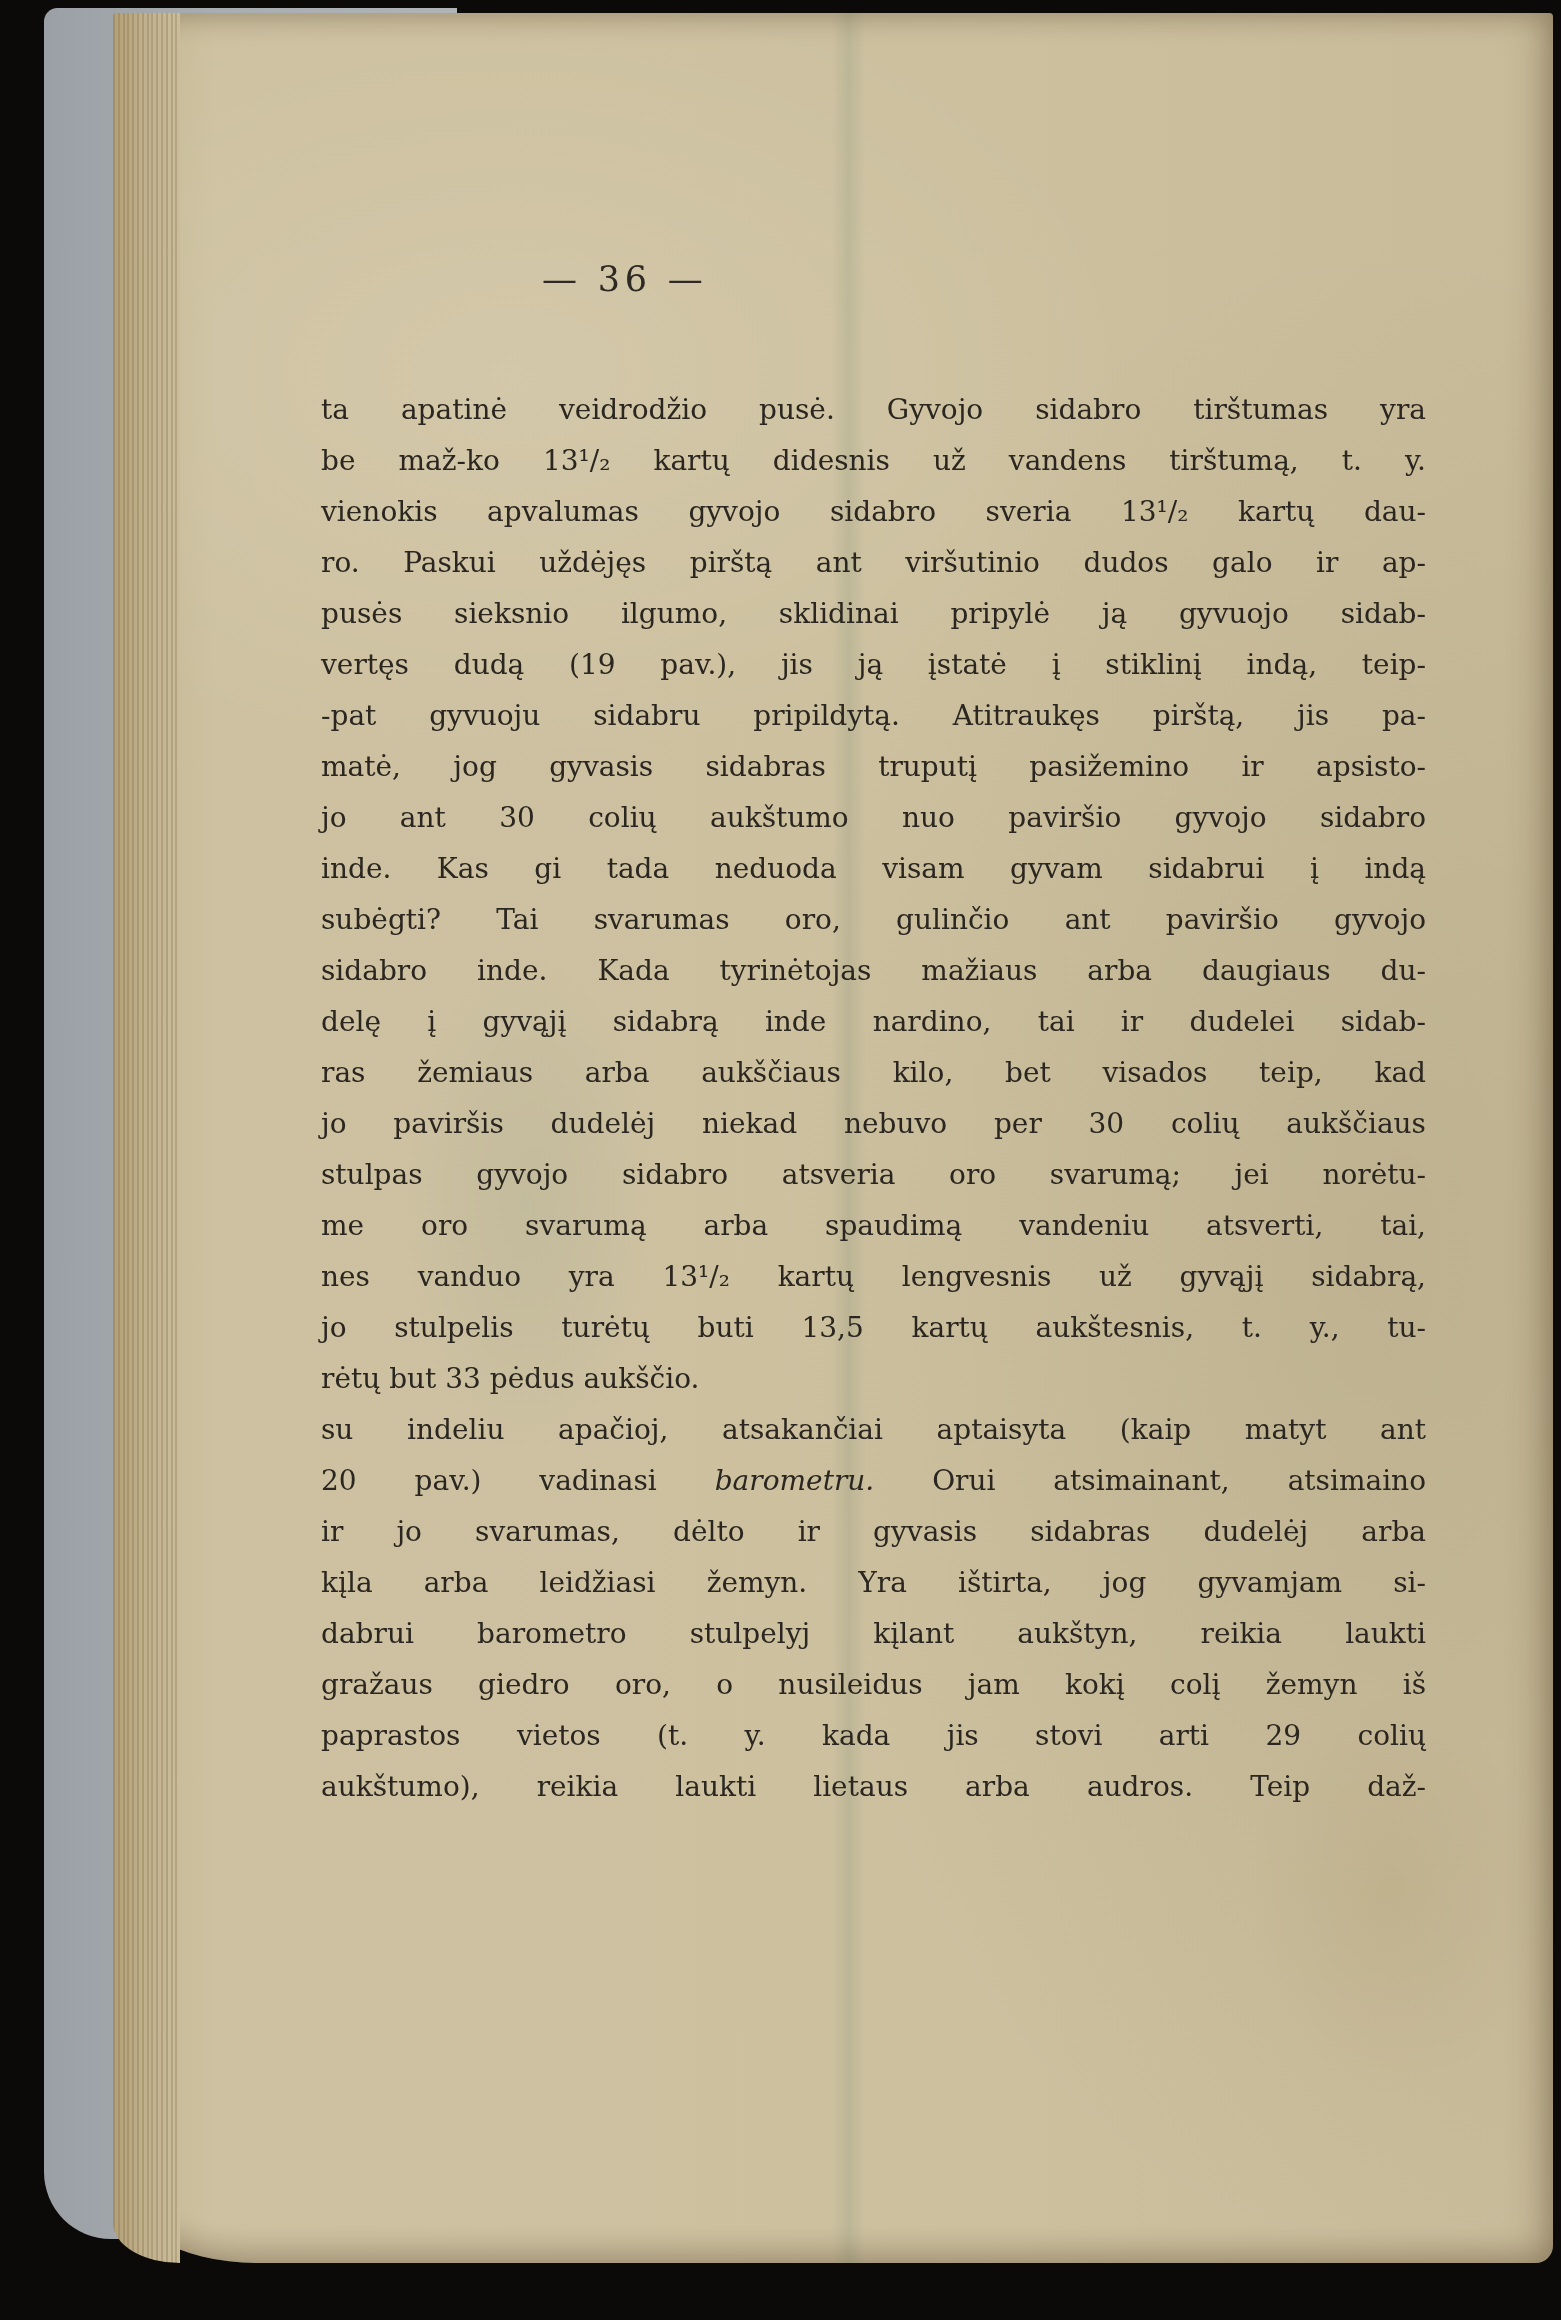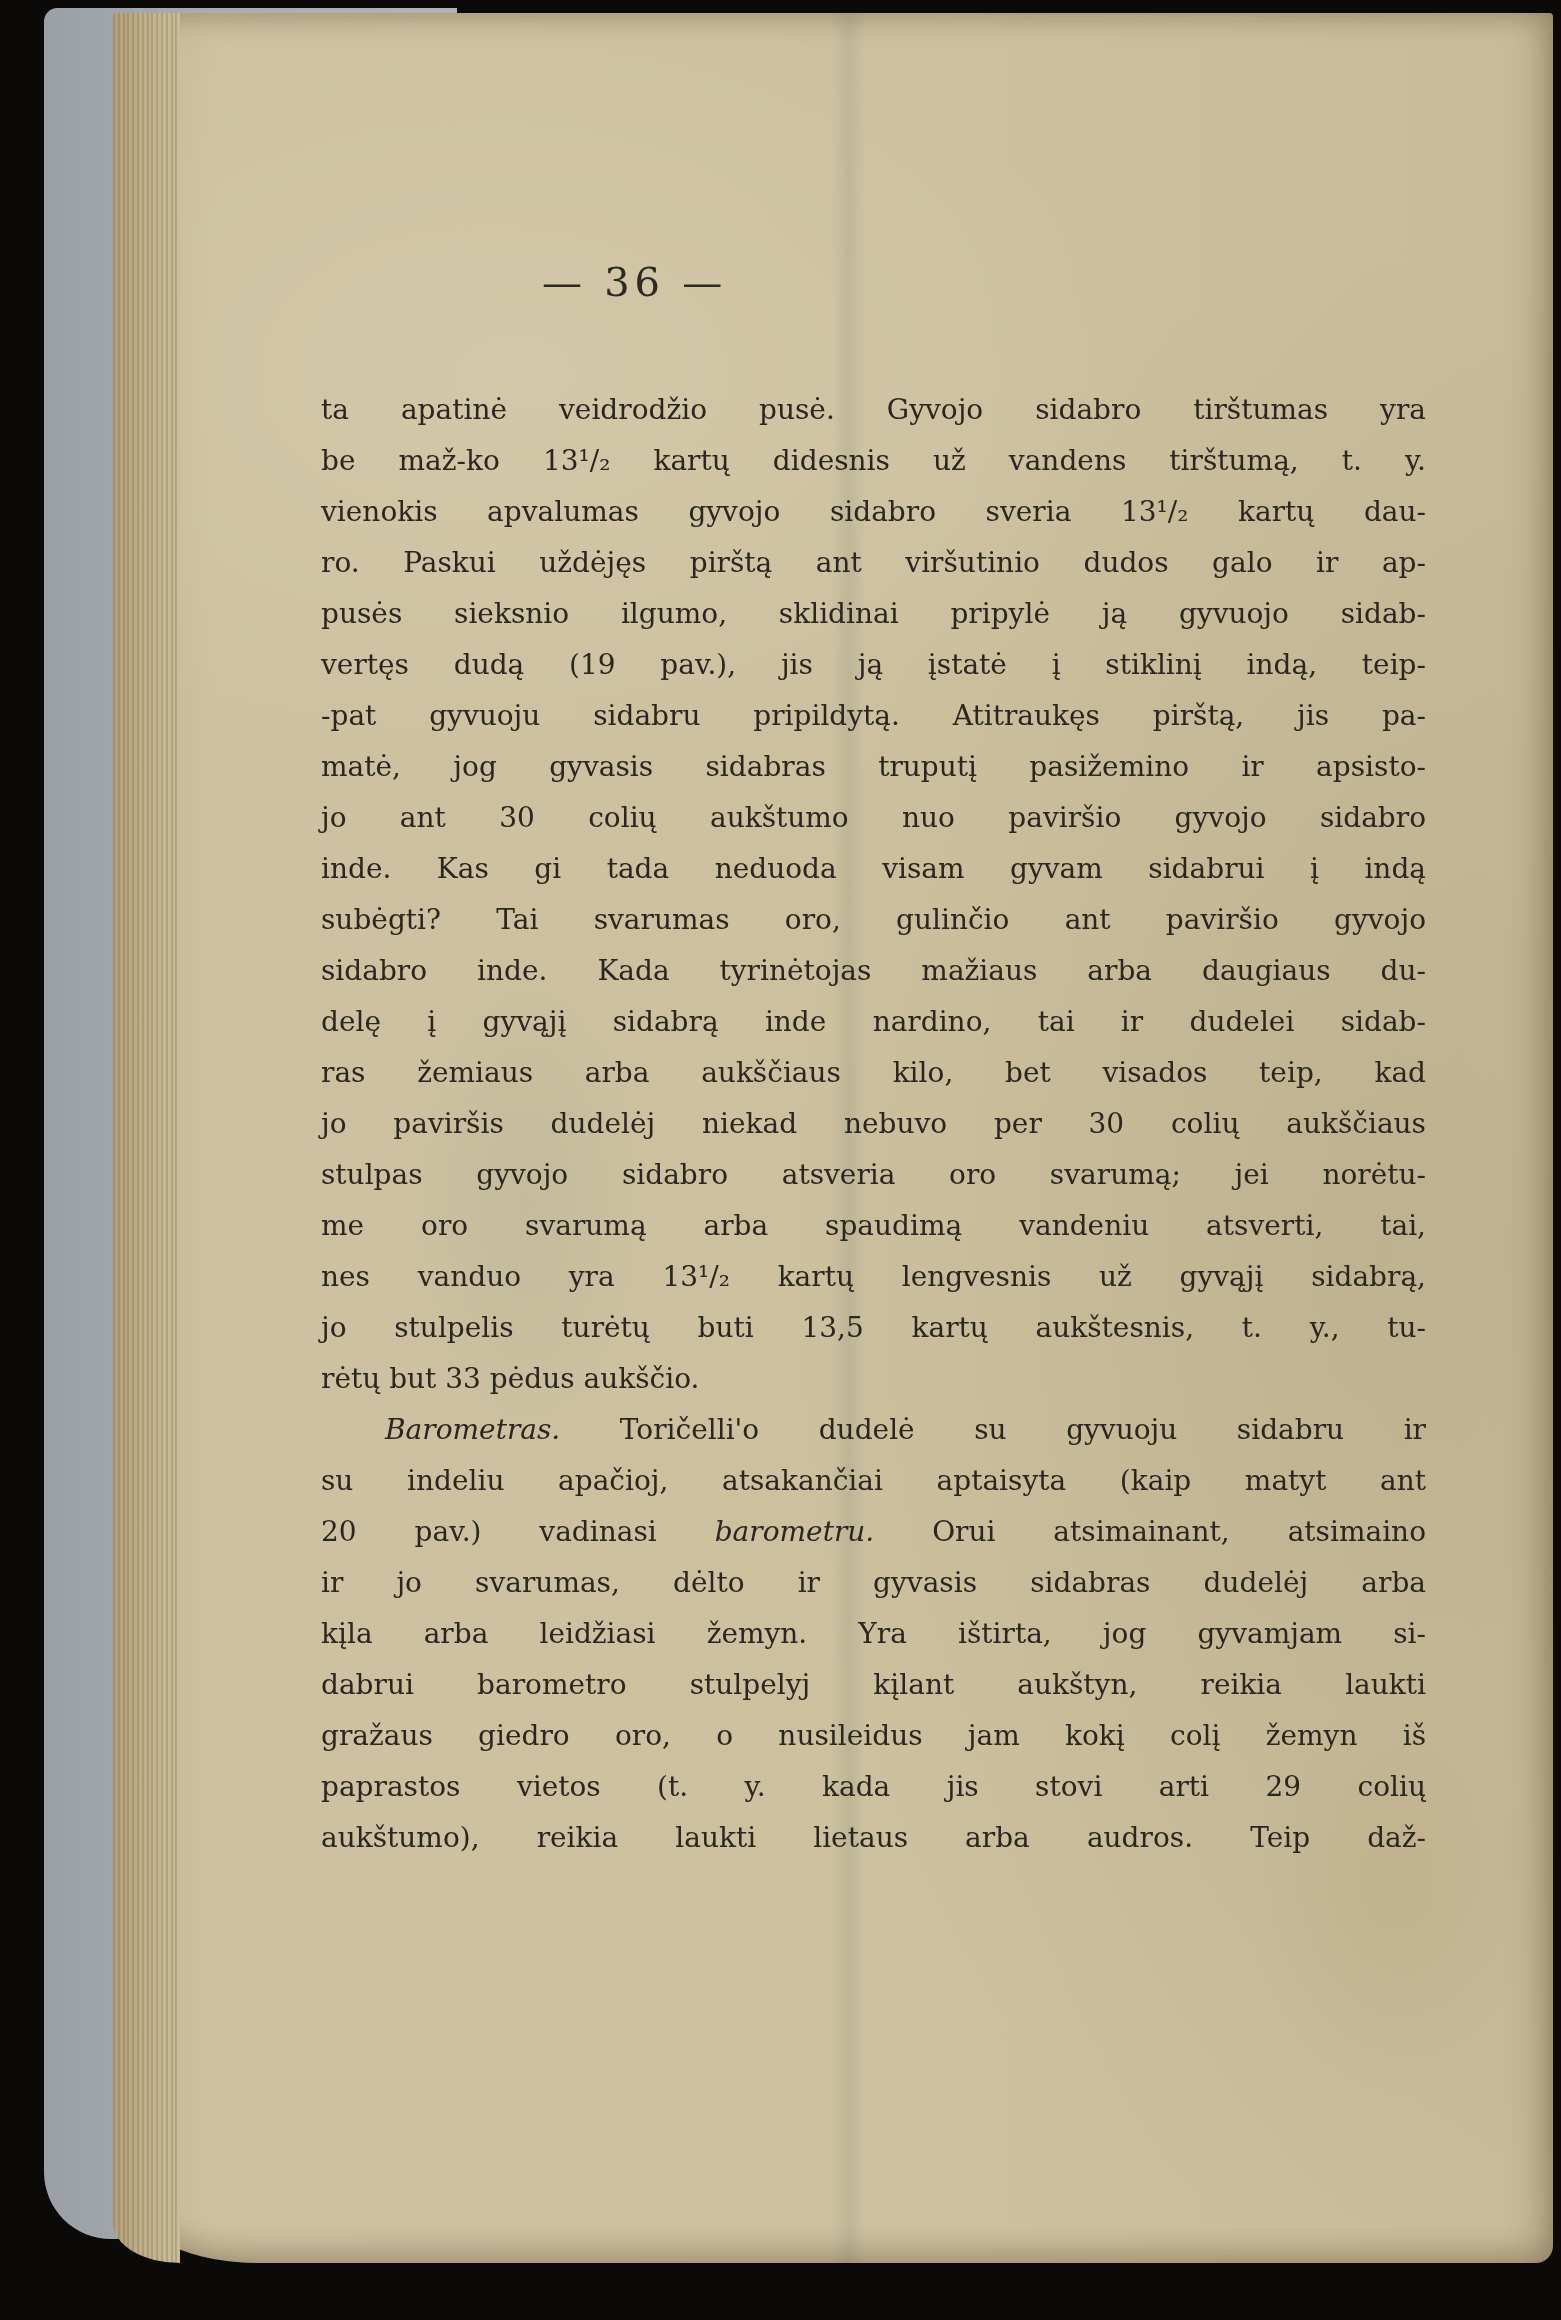--- a/index.html
+++ b/index.html
@@ -46,21 +46,21 @@
   .stain-a{
     position:absolute;left:288px;top:941px;width:250px;height:500px;
     background:radial-gradient(closest-side, rgba(110,140,120,0.10), rgba(0,0,0,0));
   }
   .stain-b{
     position:absolute;left:1134px;top:1681px;width:288px;height:403px;
     background:radial-gradient(closest-side, rgba(150,120,60,0.10), rgba(0,0,0,0));
   }
   .folio{
     position:absolute;left:429px;top:246px;
-    font-size:40px;color:#2e2a23;letter-spacing:4.8px;
+    font-size:35px;color:#2e2a23;letter-spacing:4.8px;
     white-space:nowrap;
   }
   .text-block{
     position:absolute;left:208px;top:371px;width:1105px;
     color:#2b2720;
   }
   .line{
     font-size:28px;
     line-height:51px;
     text-align:justify;
@@ -95,21 +95,20 @@
         <div class="line"><span>subėgti? Tai svarumas oro, gulinčio ant paviršio gyvojo</span></div>
         <div class="line"><span>sidabro inde. Kada tyrinėtojas mažiaus arba daugiaus du-</span></div>
         <div class="line"><span>delę į gyvąjį sidabrą inde nardino, tai ir dudelei sidab-</span></div>
         <div class="line"><span>ras žemiaus arba aukščiaus kilo, bet visados teip, kad</span></div>
         <div class="line"><span>jo paviršis dudelėj niekad nebuvo per 30 colių aukščiaus</span></div>
         <div class="line"><span>stulpas gyvojo sidabro atsveria oro svarumą; jei norėtu-</span></div>
         <div class="line"><span>me oro svarumą arba spaudimą vandeniu atsverti, tai,</span></div>
         <div class="line"><span>nes vanduo yra 13¹/₂ kartų lengvesnis už gyvąjį sidabrą,</span></div>
         <div class="line"><span>jo stulpelis turėtų buti 13,5 kartų aukštesnis, t. y., tu-</span></div>
         <div class="line lastline"><span>rėtų but 33 pėdus aukščio.</span></div>
-        <div class="line indent"><span class="it">Barometras.</span><span> Toričelli'o dudelė su gyvuoju sidabru ir</span></div>
         <div class="line"><span>su indeliu apačioj, atsakančiai aptaisyta (kaip matyt ant</span></div>
         <div class="line"><span>20 pav.) vadinasi </span><span class="it">barometru.</span><span> Orui atsimainant, atsimaino</span></div>
         <div class="line"><span>ir jo svarumas, dėlto ir gyvasis sidabras dudelėj arba</span></div>
         <div class="line"><span>kįla arba leidžiasi žemyn. Yra ištirta, jog gyvamjam si-</span></div>
         <div class="line"><span>dabrui barometro stulpelyj kįlant aukštyn, reikia laukti</span></div>
         <div class="line"><span>gražaus giedro oro, o nusileidus jam kokį colį žemyn iš</span></div>
         <div class="line"><span>paprastos vietos (t. y. kada jis stovi arti 29 colių</span></div>
         <div class="line"><span>aukštumo), reikia laukti lietaus arba audros. Teip daž-</span></div>
       </div>
   </div>

